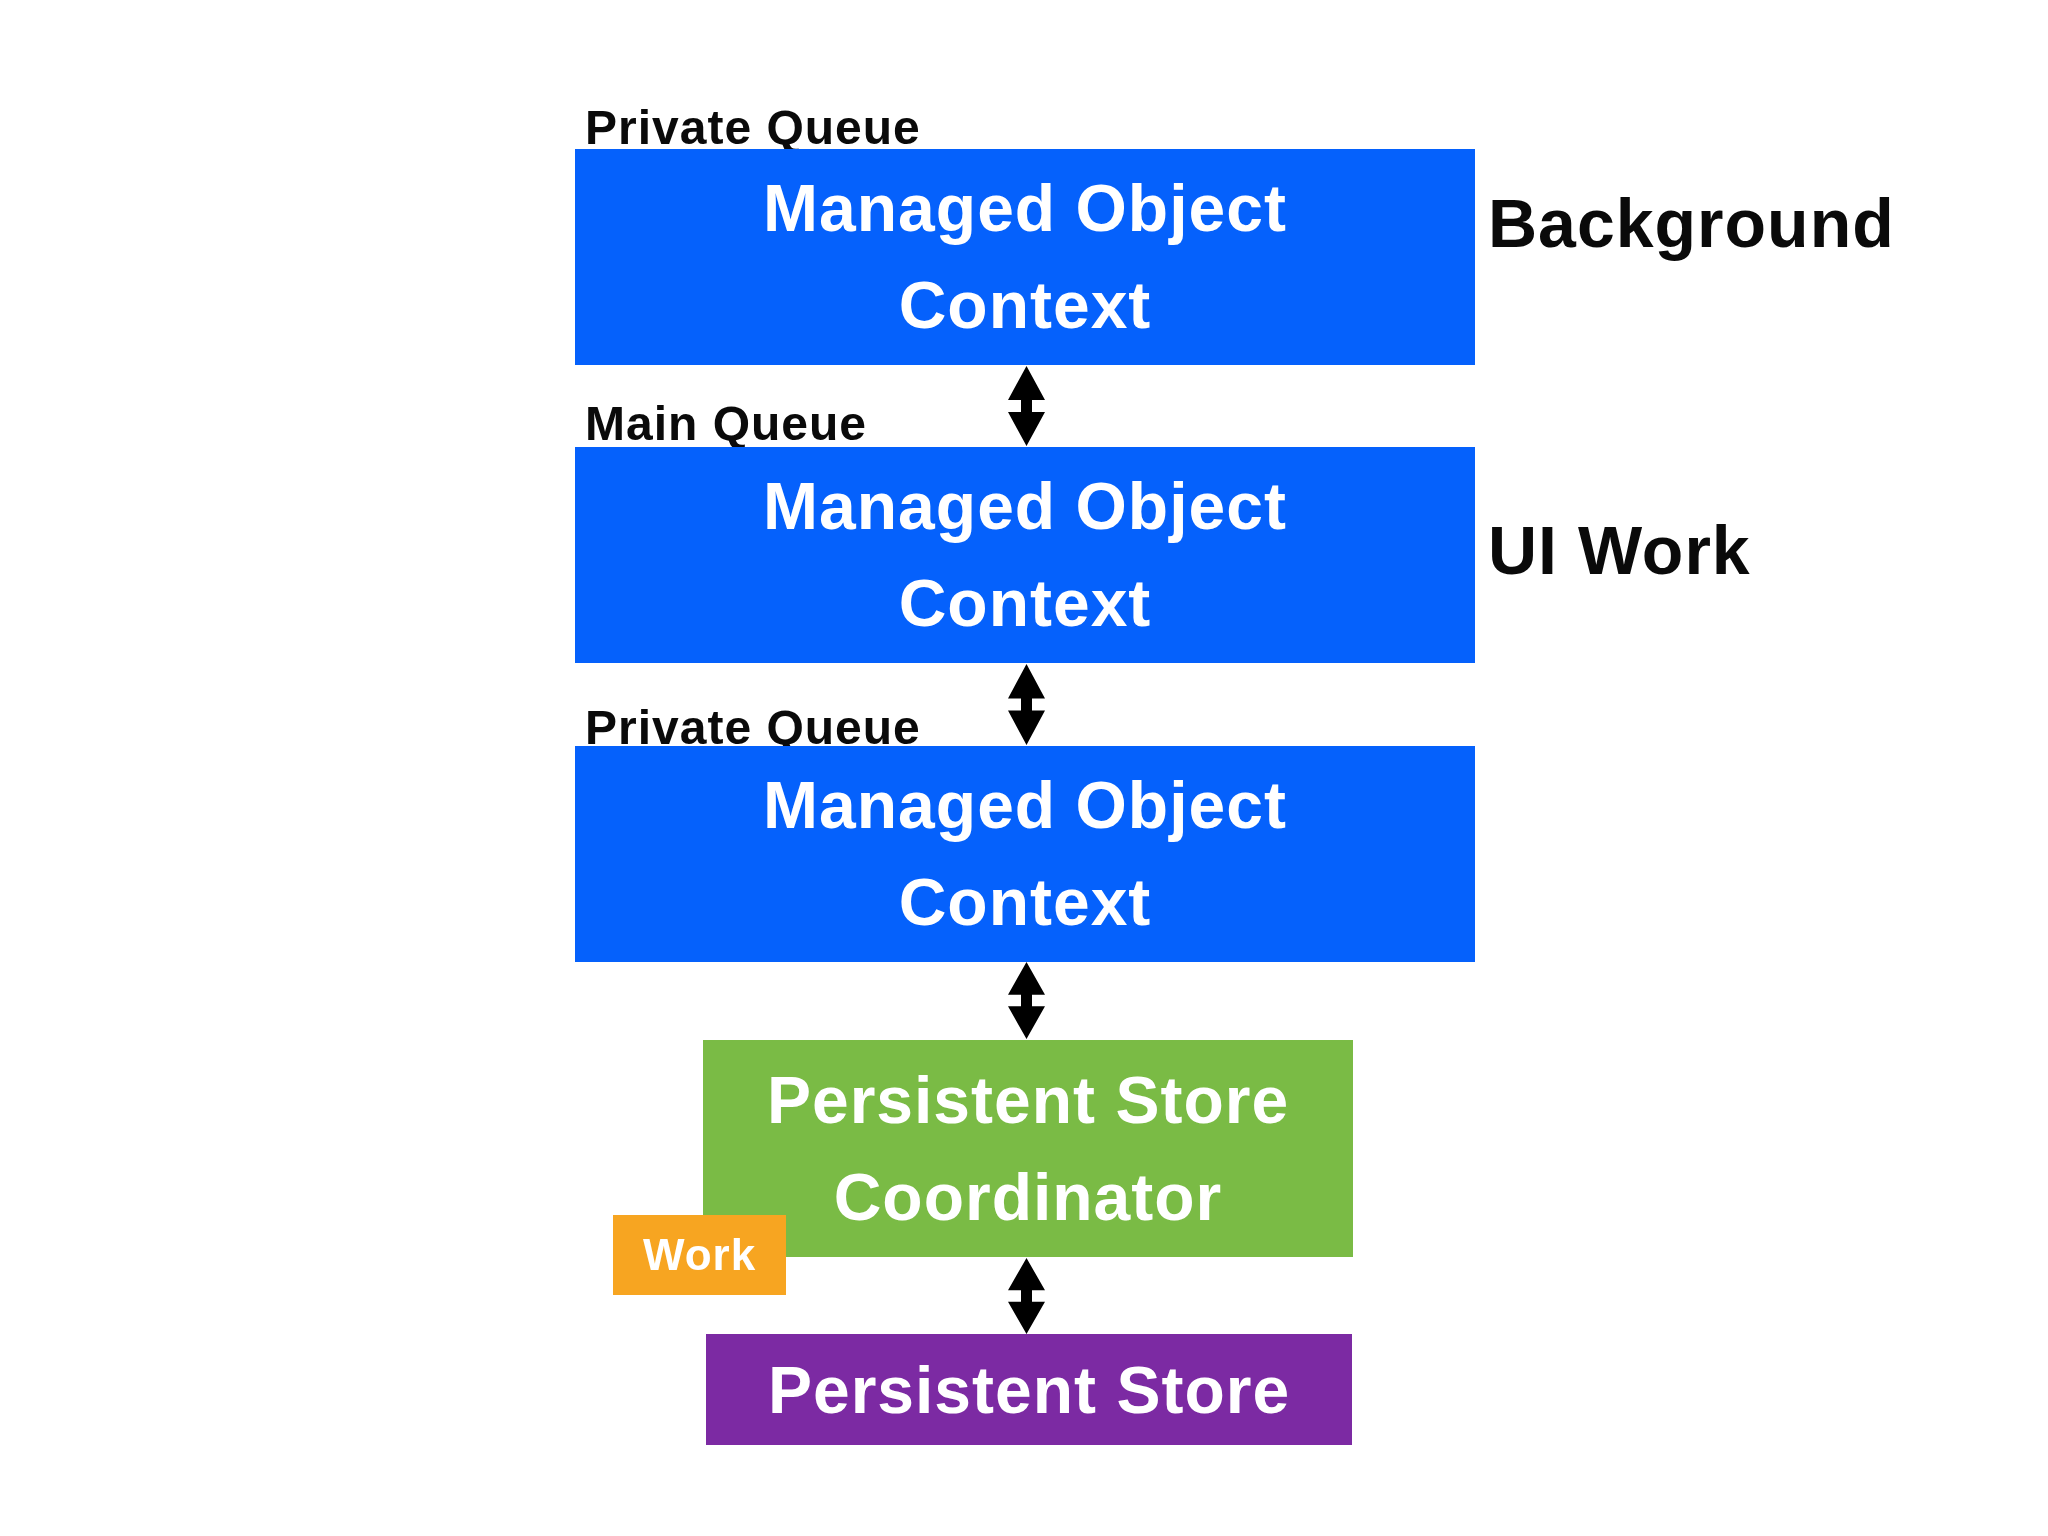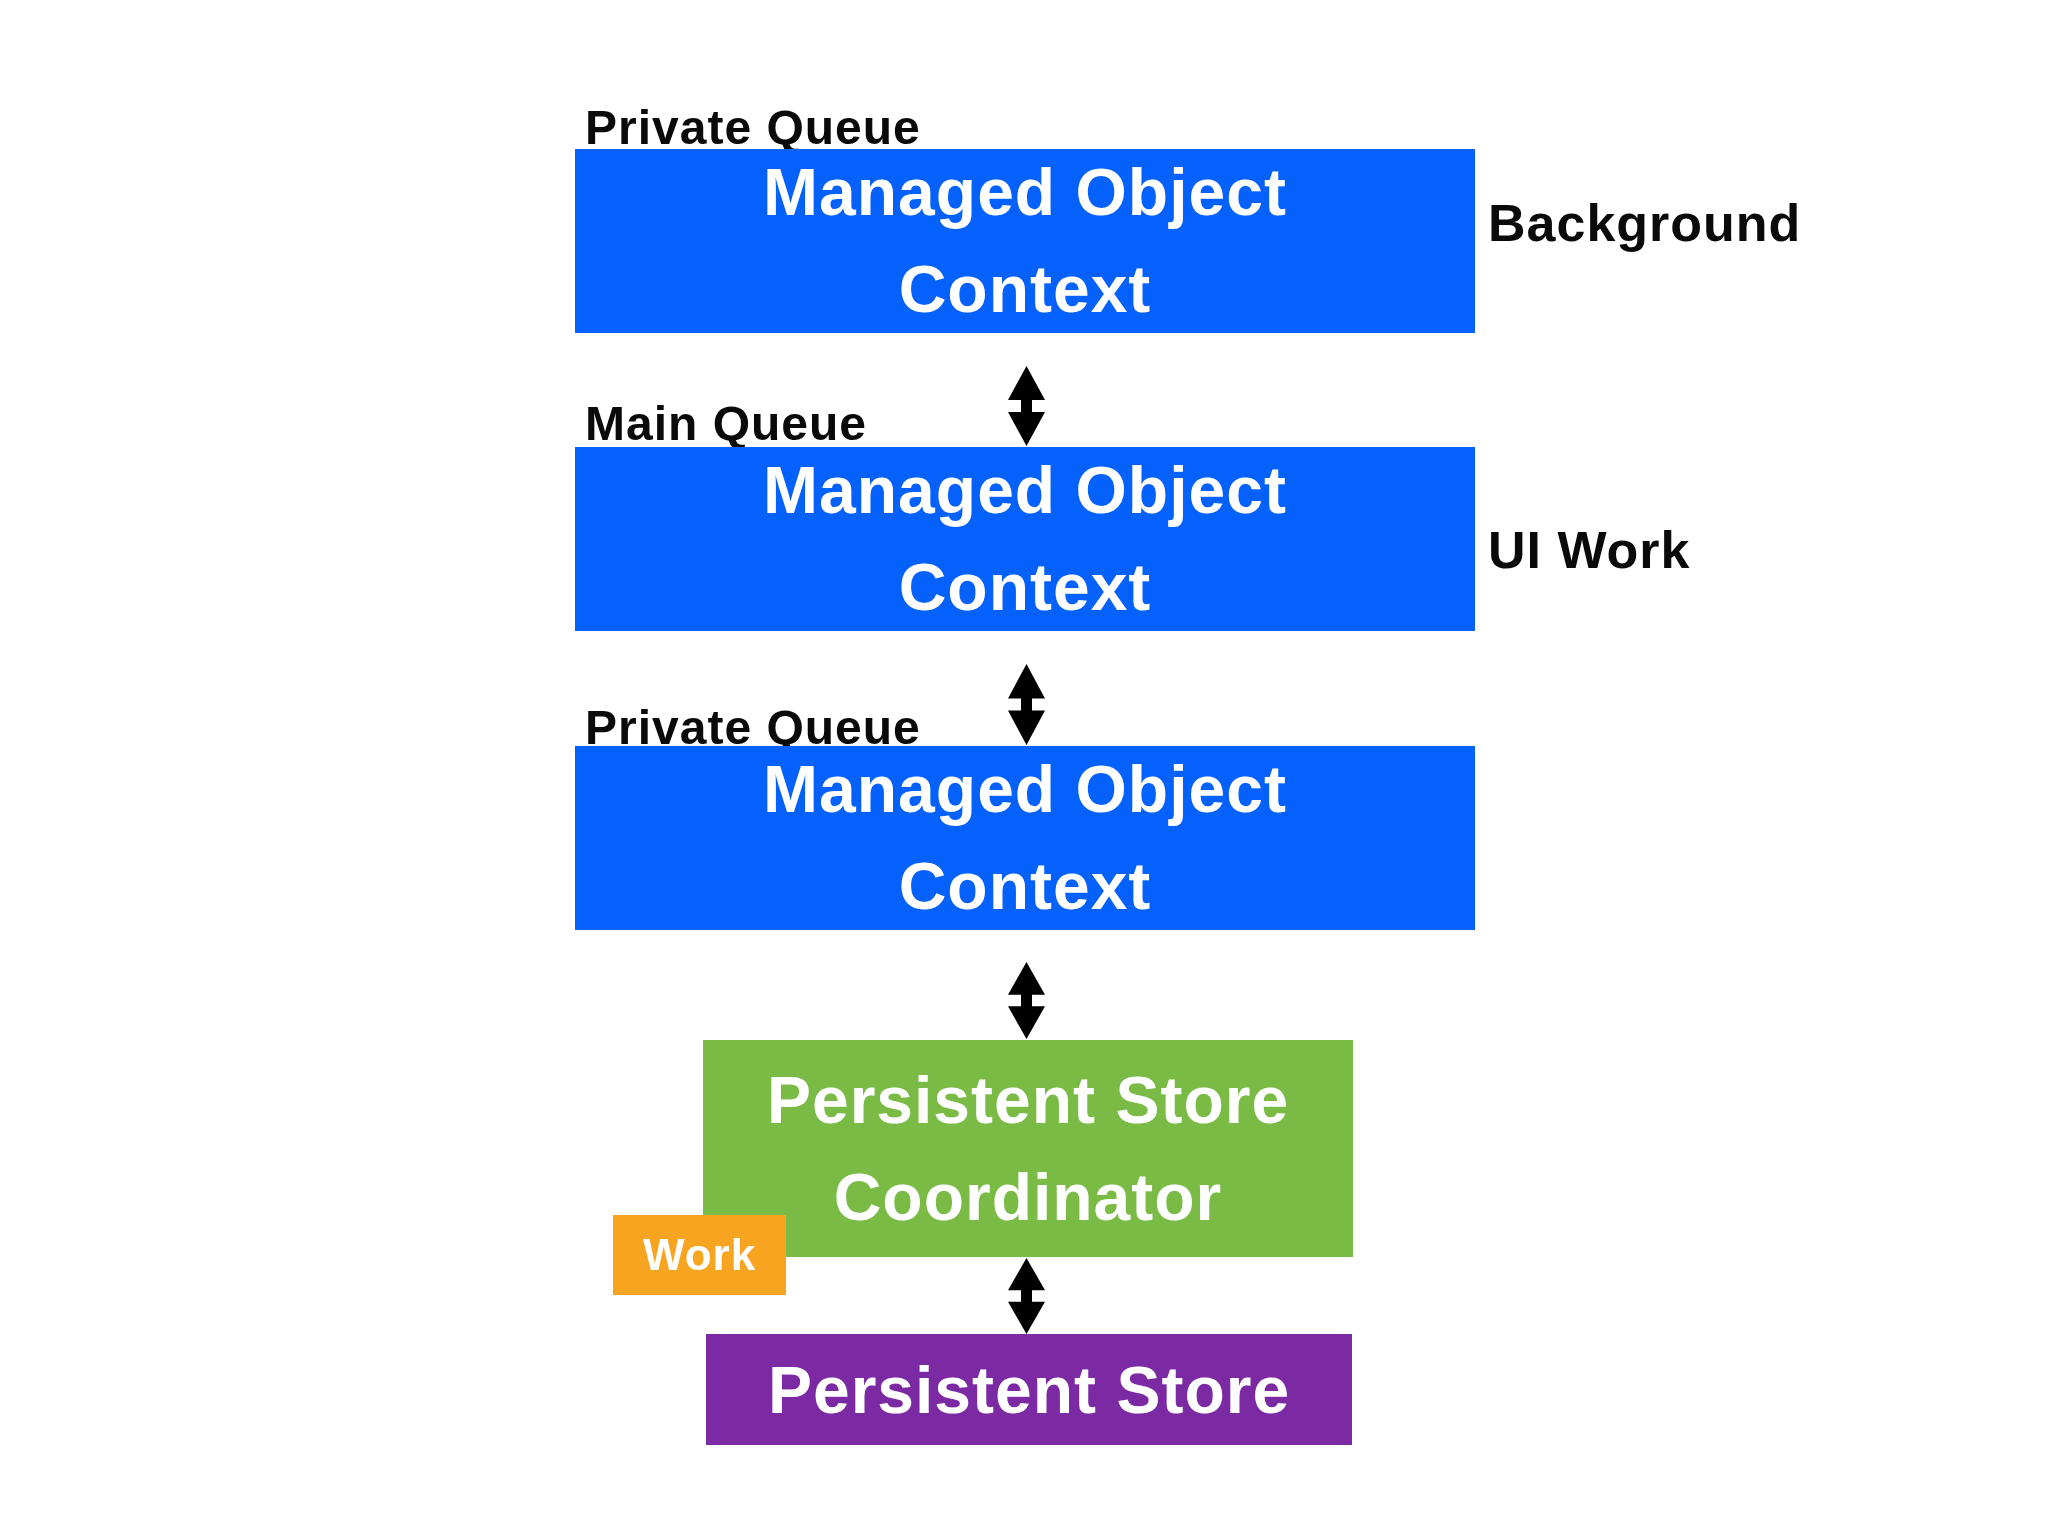--- a/index.html
+++ b/index.html
@@ -31,21 +31,21 @@
     font-size: 66px;
     line-height: 97px;
     letter-spacing: 1px;
     white-space: nowrap;
   }
   .node .line:empty { display: none; }
   .node-blue {
     background: var(--blue, #0561fc);
     left: 575px;
     width: 900px;
-    height: 184px;
+    height: 216px;
   }
   #moc1 { top: 149px; }
   #moc2 { top: 447px; }
   #moc3 { top: 746px; }
   .node-green {
     background: var(--green, #7abb45);
     left: 703px;
     top: 1040px;
     width: 650px;
     height: 217px;
@@ -69,21 +69,21 @@
     color: var(--label_text, #0a0a0a);
     white-space: nowrap;
   }
   #queue-label-1 { top: 104px; }
   #queue-label-2 { top: 400px; }
   #queue-label-3 { top: 704px; }
   
   .annotation {
     position: absolute;
     left: 1488px;
-    font-size: 52px;
+    font-size: 68px;
     font-weight: bold;
     line-height: 67px;
     letter-spacing: 1px;
     color: var(--label_text, #0a0a0a);
     white-space: nowrap;
   }
   #annotation-background { top: 190px; }
   #annotation-uiwork { top: 517px; }
   
   .arrow {

